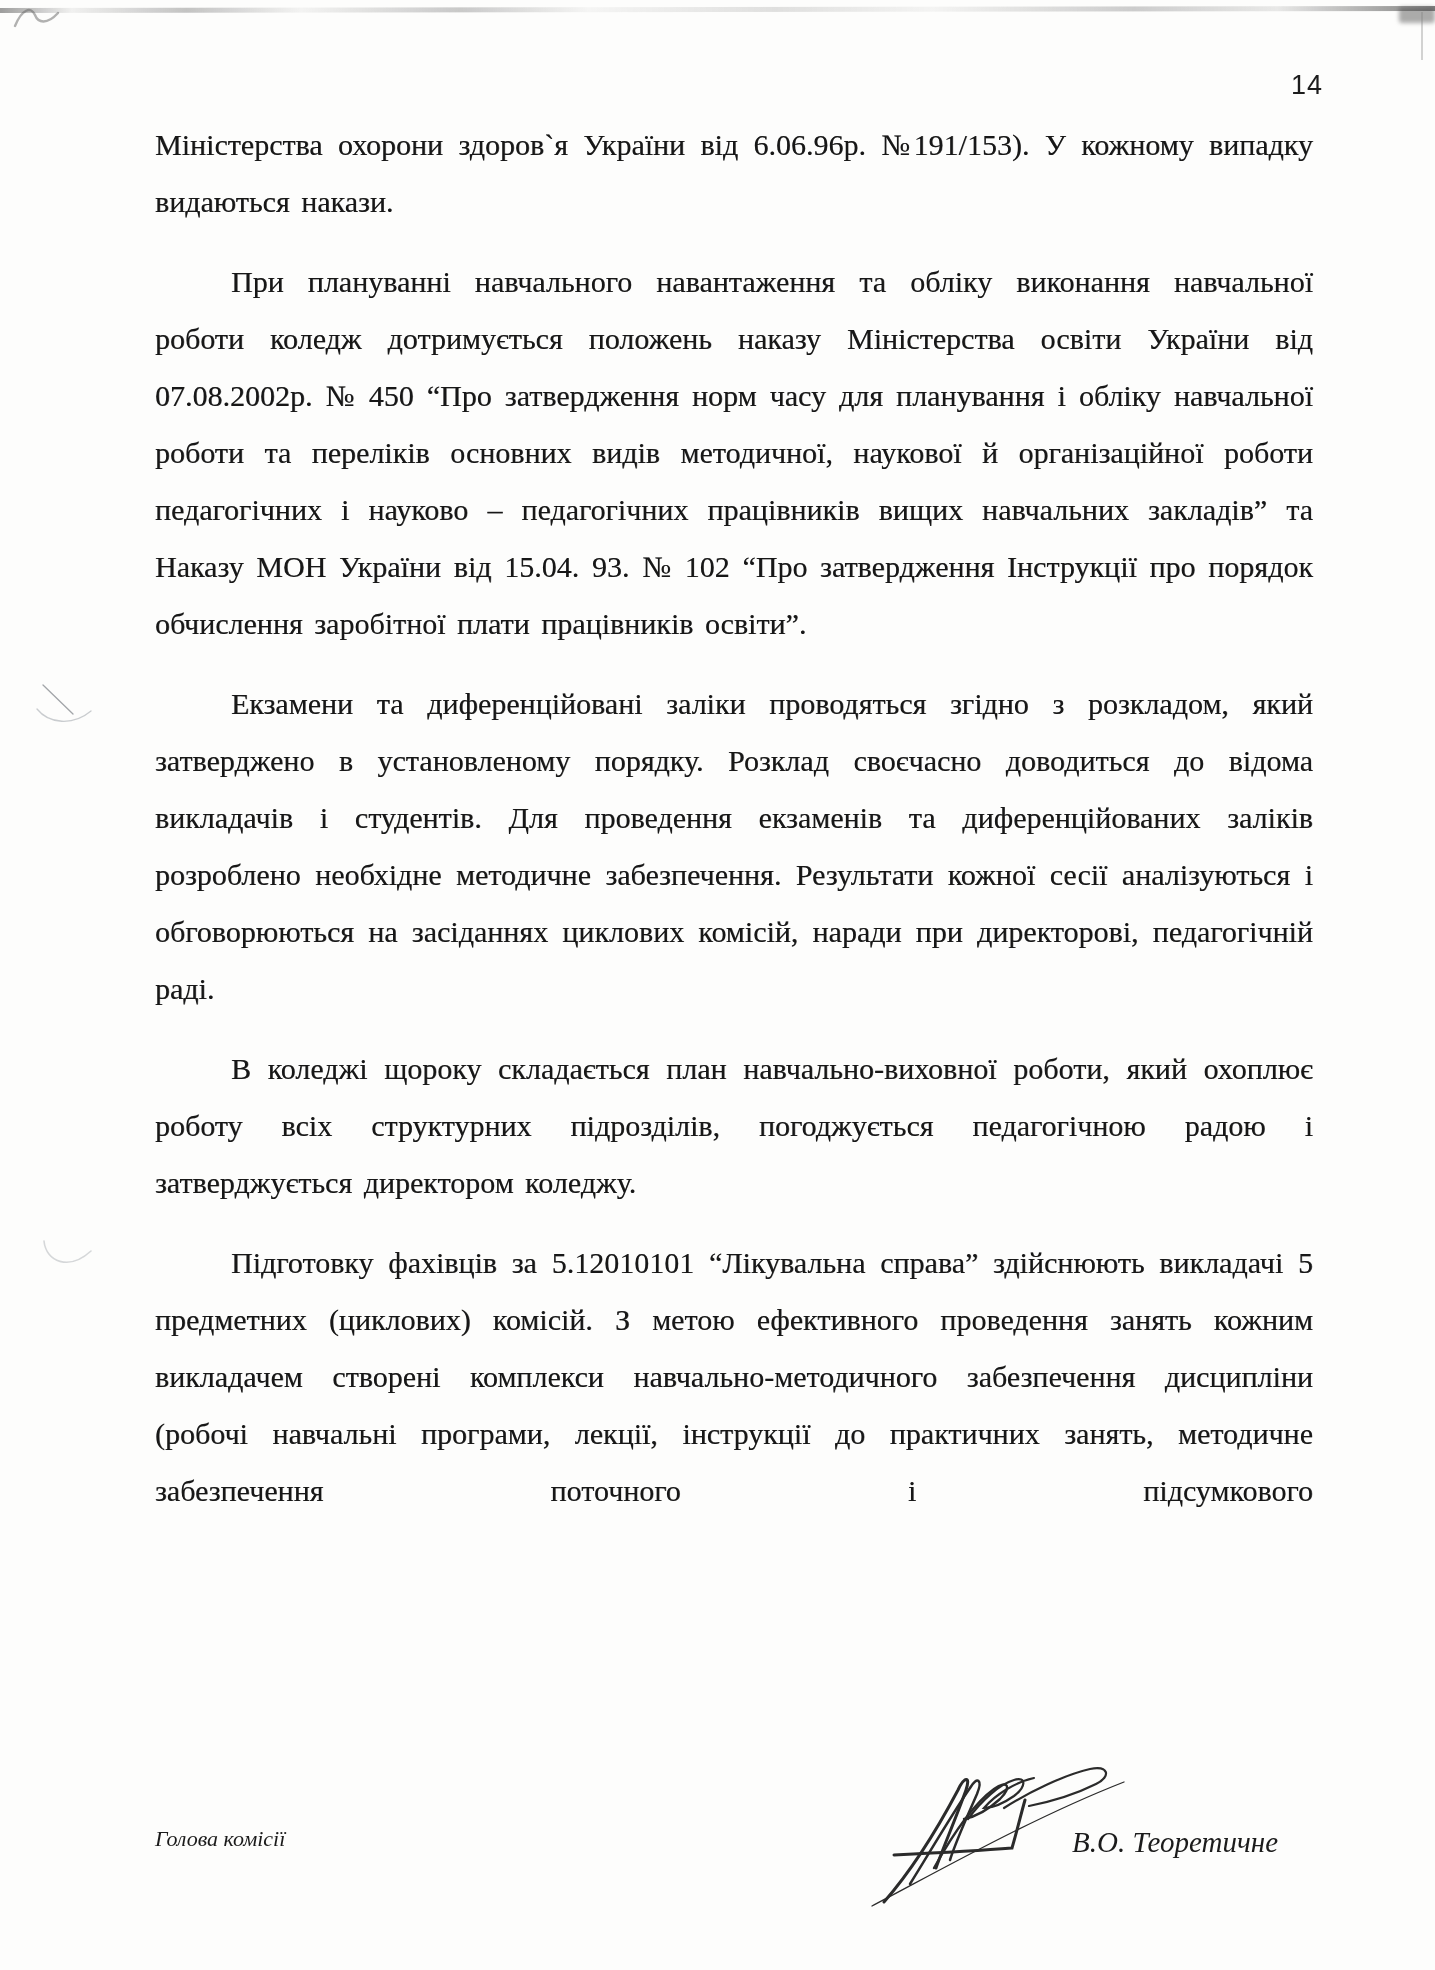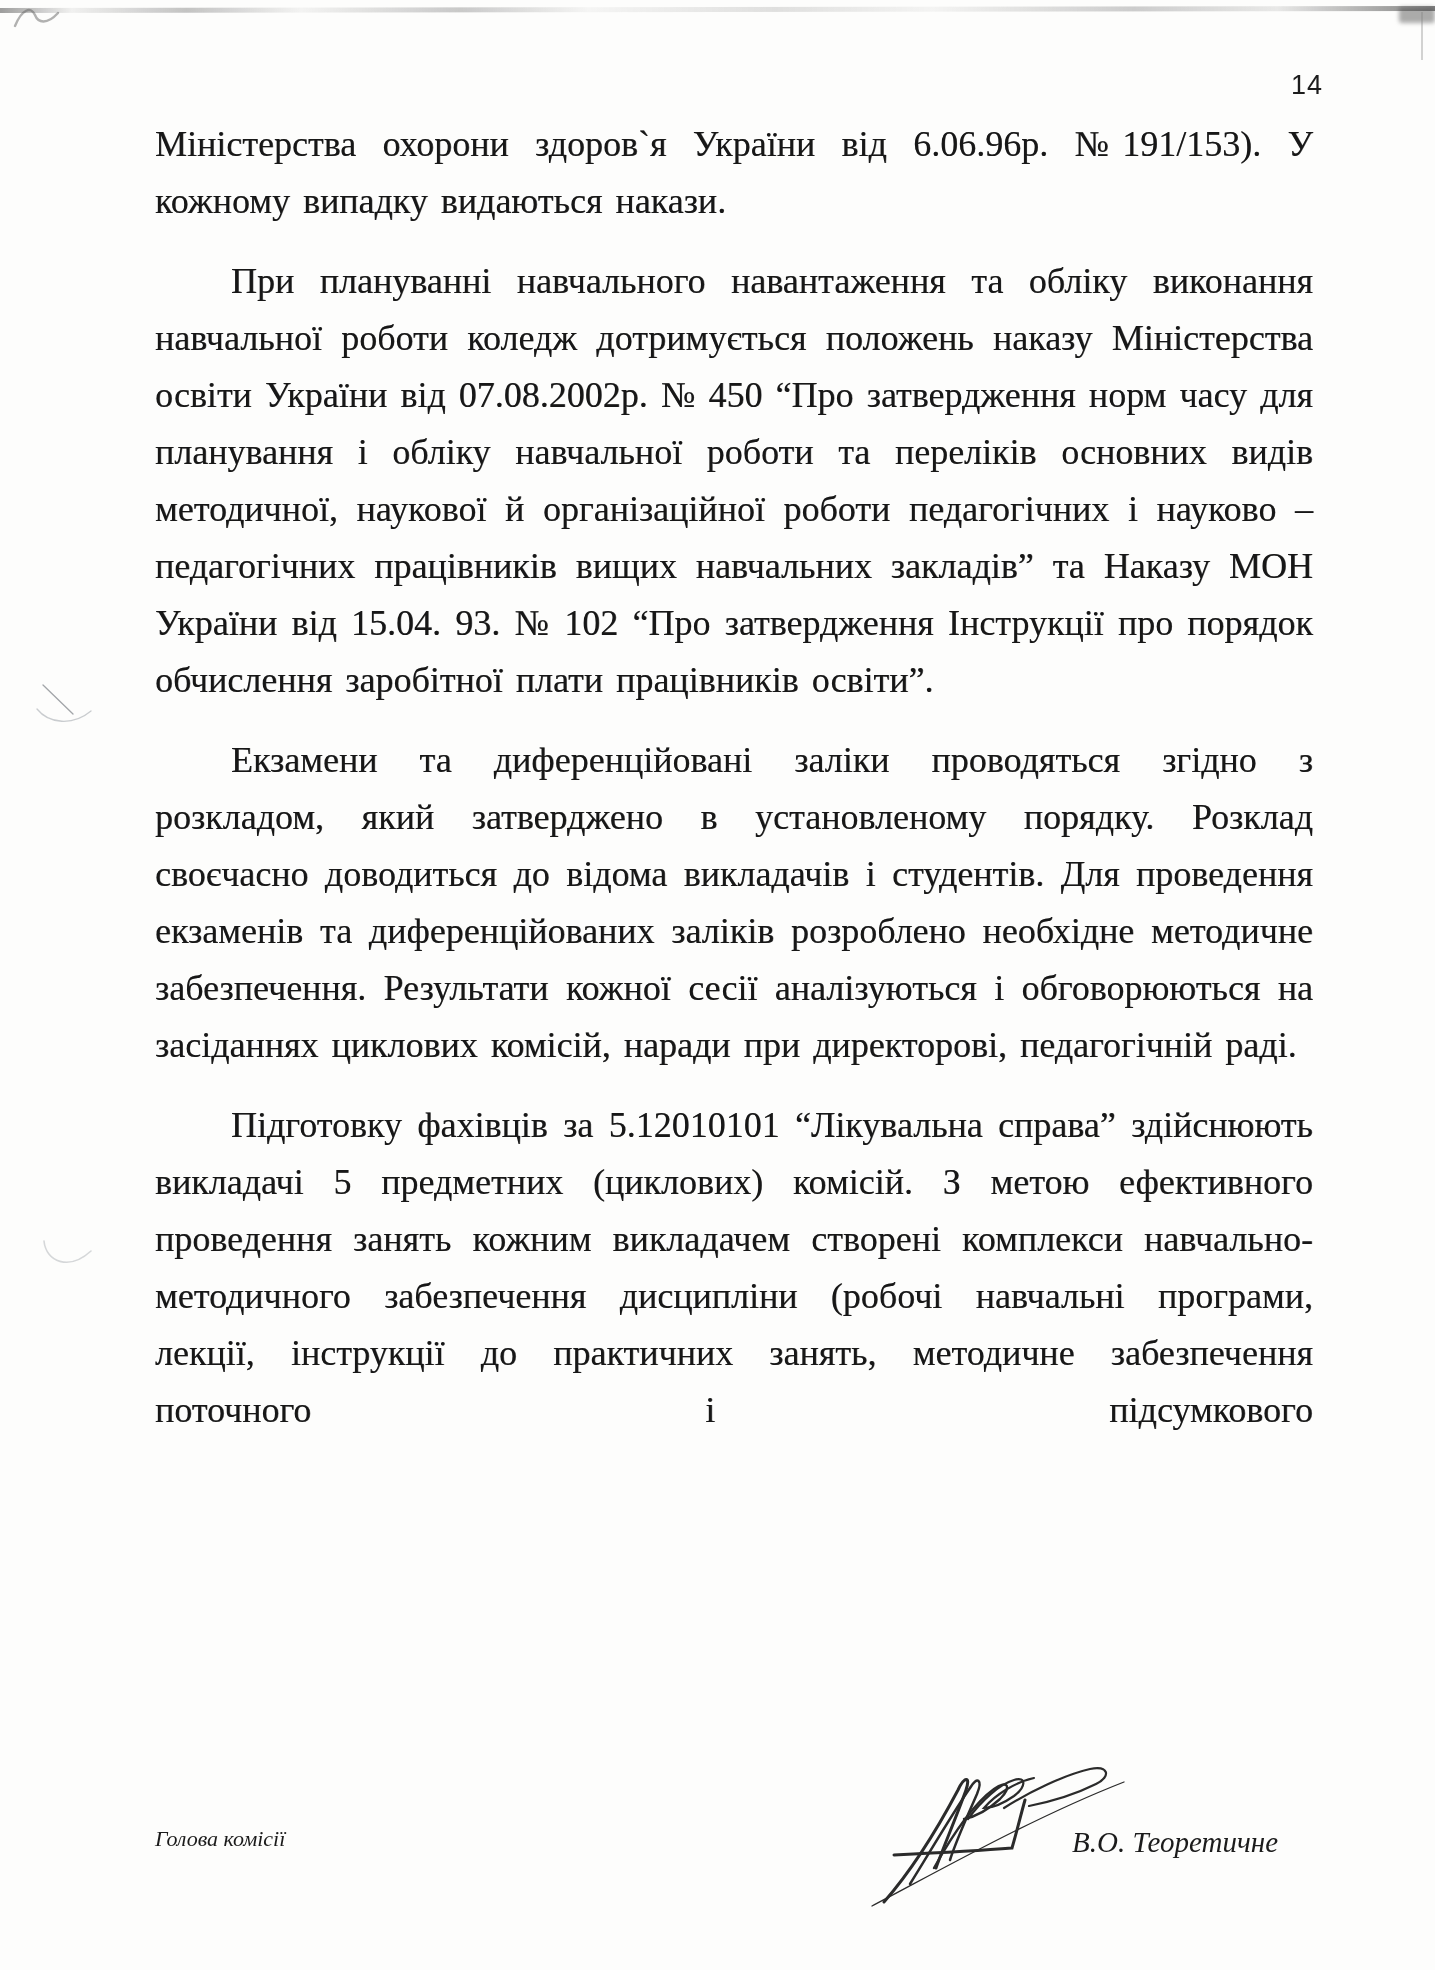--- a/index.html
+++ b/index.html
@@ -58,21 +58,21 @@
     font-size: 27px;
     color: #1c1c1c;
     letter-spacing: 1px;
   }
 
   
   .doc-text {
     position: absolute;
     left: 155px; top: 116px;
     width: 1158px;
-    font-size: 36px;
+    font-size: 30px;
     line-height: 57px;
     color: #171717;
     text-align: justify;
     word-spacing: 4px;
     text-shadow: 0.4px 0 0 rgba(20,20,20,.55);
   }
   .doc-text p {
     margin: 0 0 23px 0;
     text-indent: 76px;
   }
@@ -121,20 +121,21 @@
   <svg class="pencil-mark-2" width="56" height="42" viewBox="0 0 56 42">
     <path d="M4 6 C 6 27 29 36 51 16" fill="none" stroke="#b4b8bc" stroke-width="1.6" stroke-linecap="round" opacity="0.55"></path>
   </svg>
 
   <div class="page-number">14</div>
 
   <div class="doc-text">
     <p class="no-indent">Міністерства охорони здоров`я України від 6.06.96р. №191/153). У кожному випадку видаються накази.</p>
     <p>При плануванні навчального навантаження та обліку виконання навчальної роботи коледж дотримується положень наказу Міністерства освіти України від 07.08.2002р. № 450 “Про затвердження норм часу для планування і обліку навчальної роботи та переліків основних видів методичної, наукової й організаційної роботи педагогічних і науково – педагогічних працівників вищих навчальних закладів” та Наказу МОН України від 15.04. 93. № 102 “Про затвердження Інструкції про порядок обчислення заробітної плати працівників освіти”.</p>
     <p>Екзамени та диференційовані заліки проводяться згідно з розкладом, який затверджено в установленому порядку. Розклад своєчасно доводиться до відома викладачів і студентів. Для проведення екзаменів та диференційованих заліків розроблено необхідне методичне забезпечення. Результати кожної сесії аналізуються і обговорюються на засіданнях циклових комісій, наради при директорові, педагогічній раді.</p>
+    <p>В коледжі щороку складається план навчально-виховної роботи, який охоплює роботу всіх структурних підрозділів, погоджується педагогічною радою і затверджується директором коледжу.</p>
     <p class="continues">Підготовку фахівців за 5.12010101 “Лікувальна справа” здійснюють викладачі 5 предметних (циклових) комісій. З метою ефективного проведення занять кожним викладачем створені комплекси навчально-методичного забезпечення дисципліни (робочі навчальні програми, лекції, інструкції до практичних занять, методичне забезпечення поточного і підсумкового</p>
   </div>
 
   <div class="footer-role">Голова комісії</div>
 
   <svg class="signature" viewBox="0 0 270 158">
     <g fill="none" stroke="#2b2b2b" stroke-linecap="round">
 
       <path d="M10 150 C 75 116 170 62 262 26" stroke-width="1.3"></path>
 

